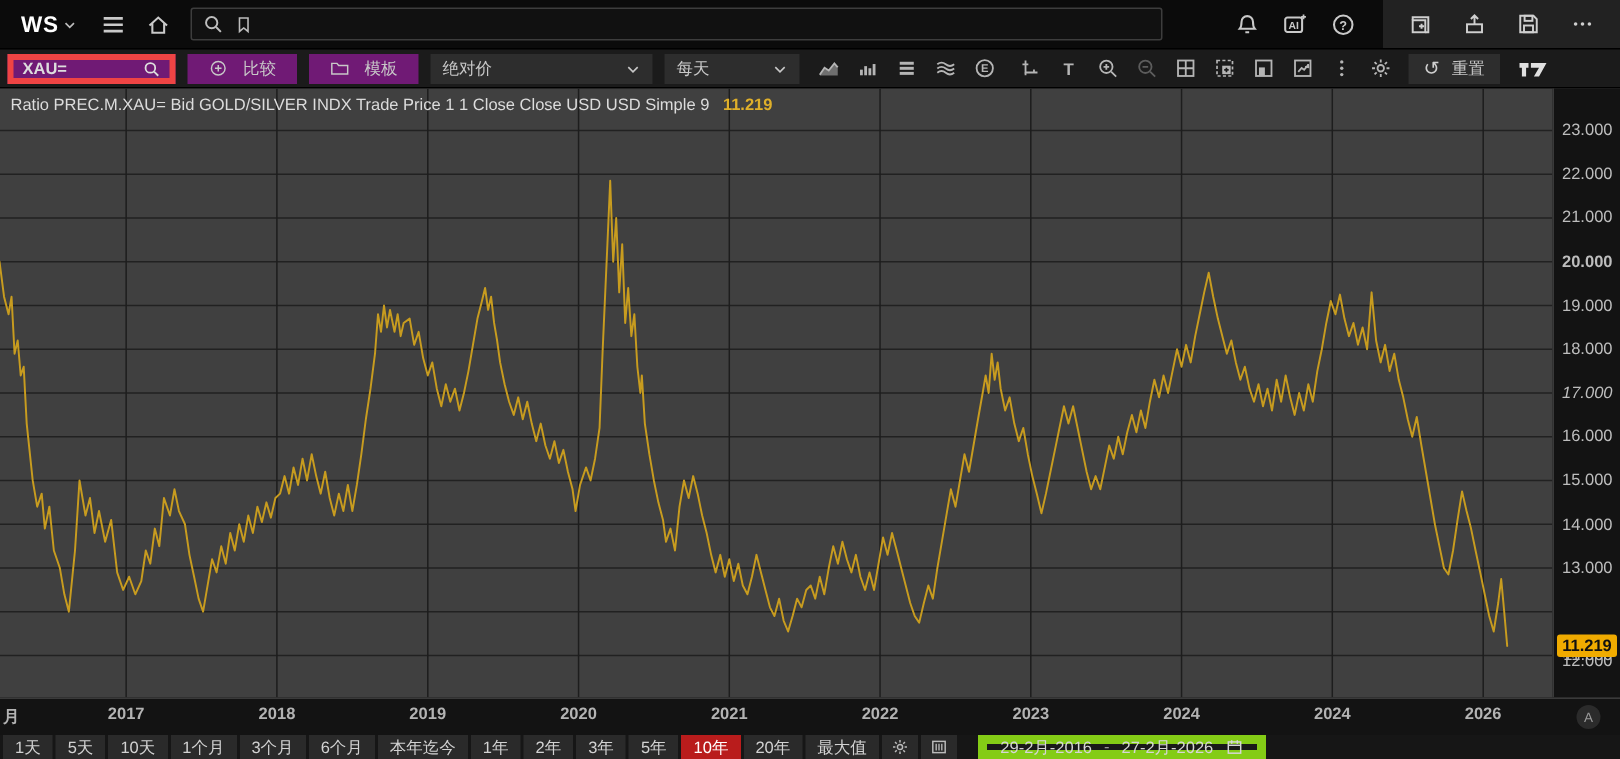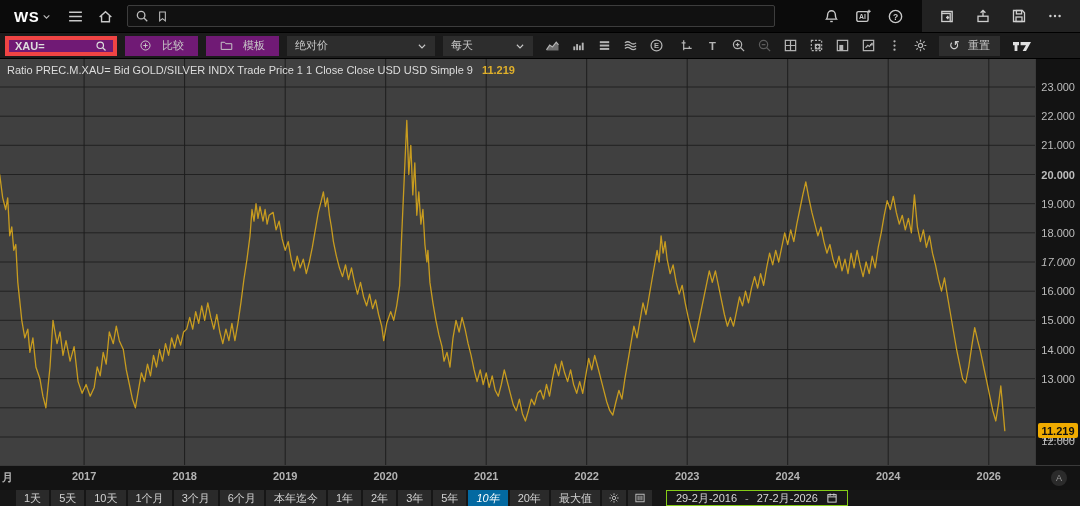--- a/index.html
+++ b/index.html
@@ -43,25 +43,25 @@
   .legend .v { font-weight:bold; }
   .price-axis { position:relative; width:45px; height:406px; background:#131313; border-left:1px solid #3a3a3a; }
   .ptick { position:absolute; right:5px; font-size:11px; color:#bdbdbd; transform:translateY(-50%); }
   .pbadge { position:absolute; left:2px; right:2px; height:15px; border-radius:2px; color:#101010; font-size:11px; font-weight:bold; display:flex; align-items:center; justify-content:center; z-index:2; }
   .time-axis { position:absolute; left:0; top:406px; width:1080px; height:25px; background:#131313; border-top:1px solid #3a3a3a; }
   .ytick { position:absolute; top:4px; transform:translateX(-50%); font-size:11px; font-weight:bold; color:#b3b3b3; }
   .ytick.partial { transform:none; }
   .auto-btn { position:absolute; right:13px; top:4px; width:16px; height:16px; border-radius:50%; background:#2b2b2b; color:#9a9a9a; font-size:9px; display:flex; align-items:center; justify-content:center; cursor:pointer; }
 
   
-  .range-bar { height:16px; background:#161616; display:flex; align-items:stretch; gap:2px; padding-left:16px; font-size:11px; color:#d2d2d2; flex:0 0 auto; }
+  .range-bar { height:16px; background:#161616; display:flex; align-items:stretch; gap:2px; padding-left:2px; font-size:11px; color:#d2d2d2; flex:0 0 auto; }
   .rb { background:#2a2a2a; display:flex; align-items:center; padding:0 8px; cursor:pointer; white-space:nowrap; }
   .rb.active { color:#fff; }
   .rb-ic { background:#2a2a2a; display:flex; align-items:center; justify-content:center; width:24px; color:#bbb; cursor:pointer; }
-  .date-box { margin-left:12px; background:#191919; border:1px solid #84cc16; display:flex; align-items:center; gap:8px; padding:0 9px; color:#d6d6d6; cursor:pointer; }
+  .date-box { margin-left:12px; background:#191919; border:6px solid #84cc16; display:flex; align-items:center; gap:8px; padding:0 9px; color:#d6d6d6; cursor:pointer; }
   .date-box .sep { color:#9a9a9a; }
 
   svg.ic { display:block; }
 </style>
 </head>
 <body>
 
 <div class="app">
 
   <header class="topbar">
@@ -375,21 +375,21 @@
       <div class="rb">5天</div>
       <div class="rb">10天</div>
       <div class="rb">1个月</div>
       <div class="rb">3个月</div>
       <div class="rb">6个月</div>
       <div class="rb">本年迄今</div>
       <div class="rb">1年</div>
       <div class="rb">2年</div>
       <div class="rb">3年</div>
       <div class="rb">5年</div>
-      <div class="rb active" style="background: #0369a1; font-style: italic;">10年</div>
+      <div class="rb active" style="background: #b91c1c;">10年</div>
       <div class="rb">20年</div>
       <div class="rb">最大值</div>
       <div class="rb-ic">
         <svg class="ic" width="12" height="12" viewBox="0 0 16 16">
           <circle cx="8" cy="8" r="2.3" fill="none" stroke="currentColor" stroke-width="1.3"></circle>
           <path d="M8 1.8v2.1M8 12.1v2.1M1.8 8h2.1M12.1 8h2.1M3.6 3.6l1.5 1.5M10.9 10.9l1.5 1.5M12.4 3.6l-1.5 1.5M5.1 10.9l-1.5 1.5" fill="none" stroke="currentColor" stroke-width="1.3"></path>
         </svg>
       </div>
       <div class="rb-ic">
         <svg class="ic" width="12" height="12" viewBox="0 0 16 16">

